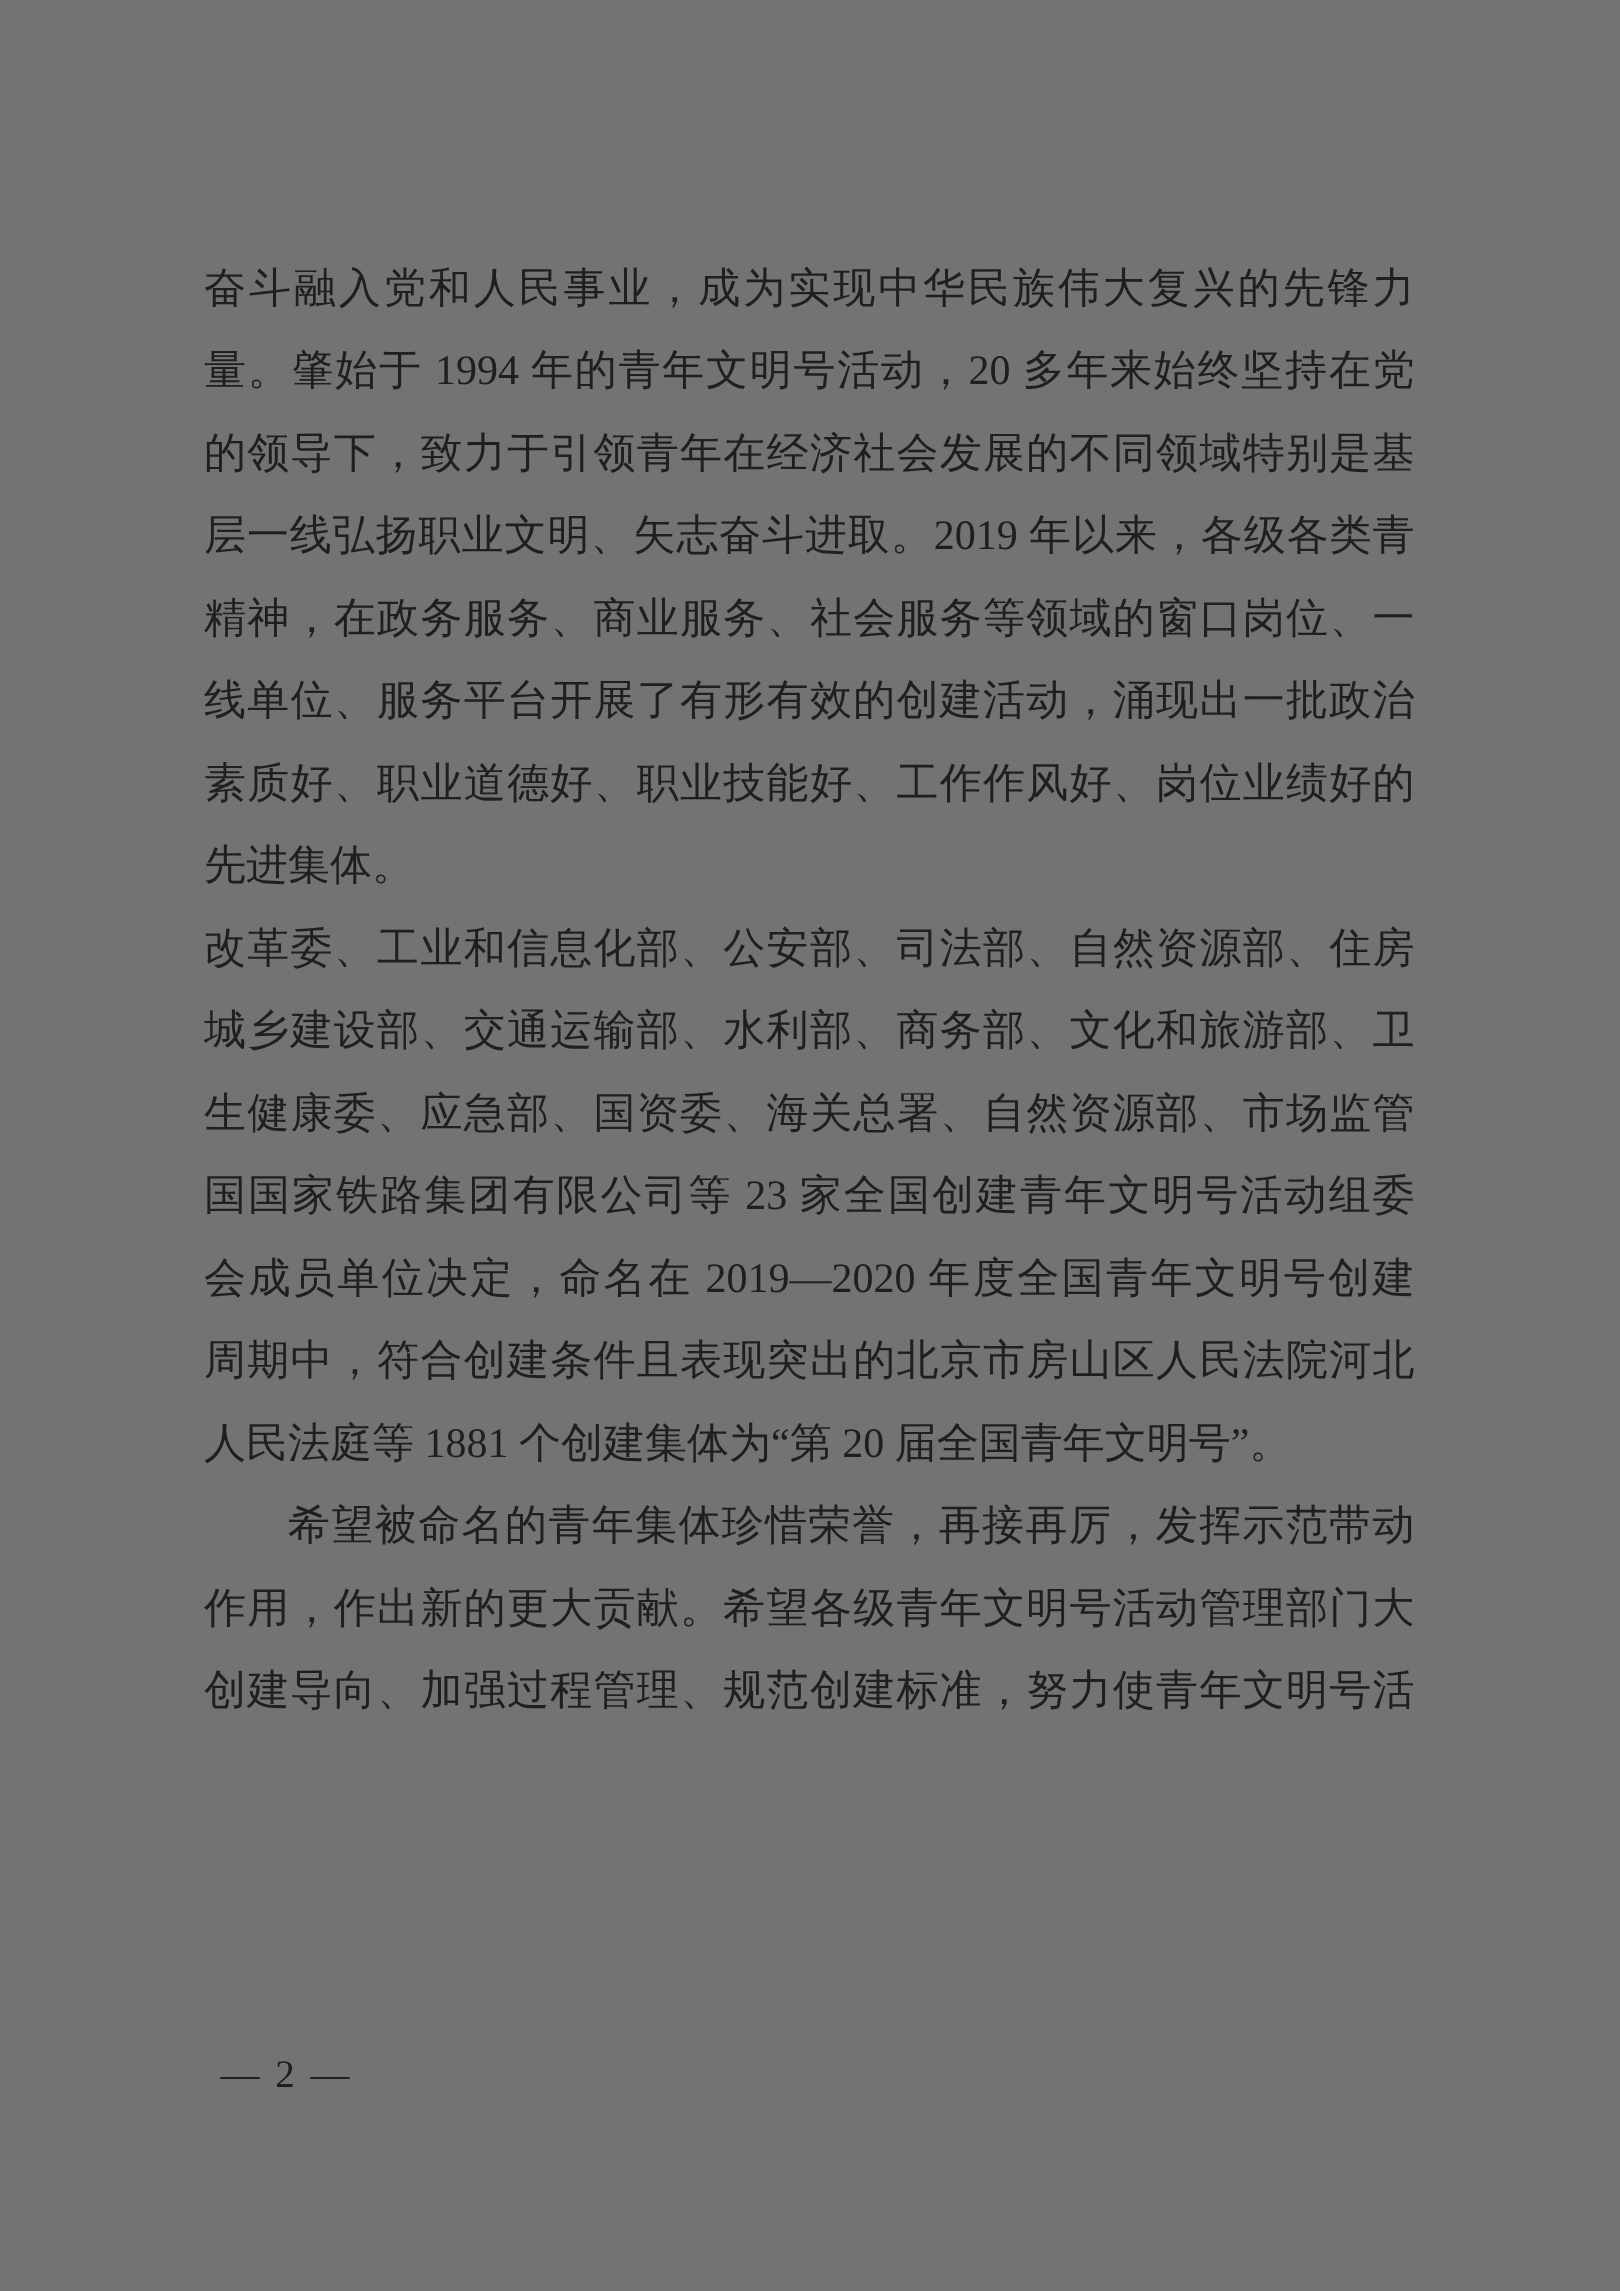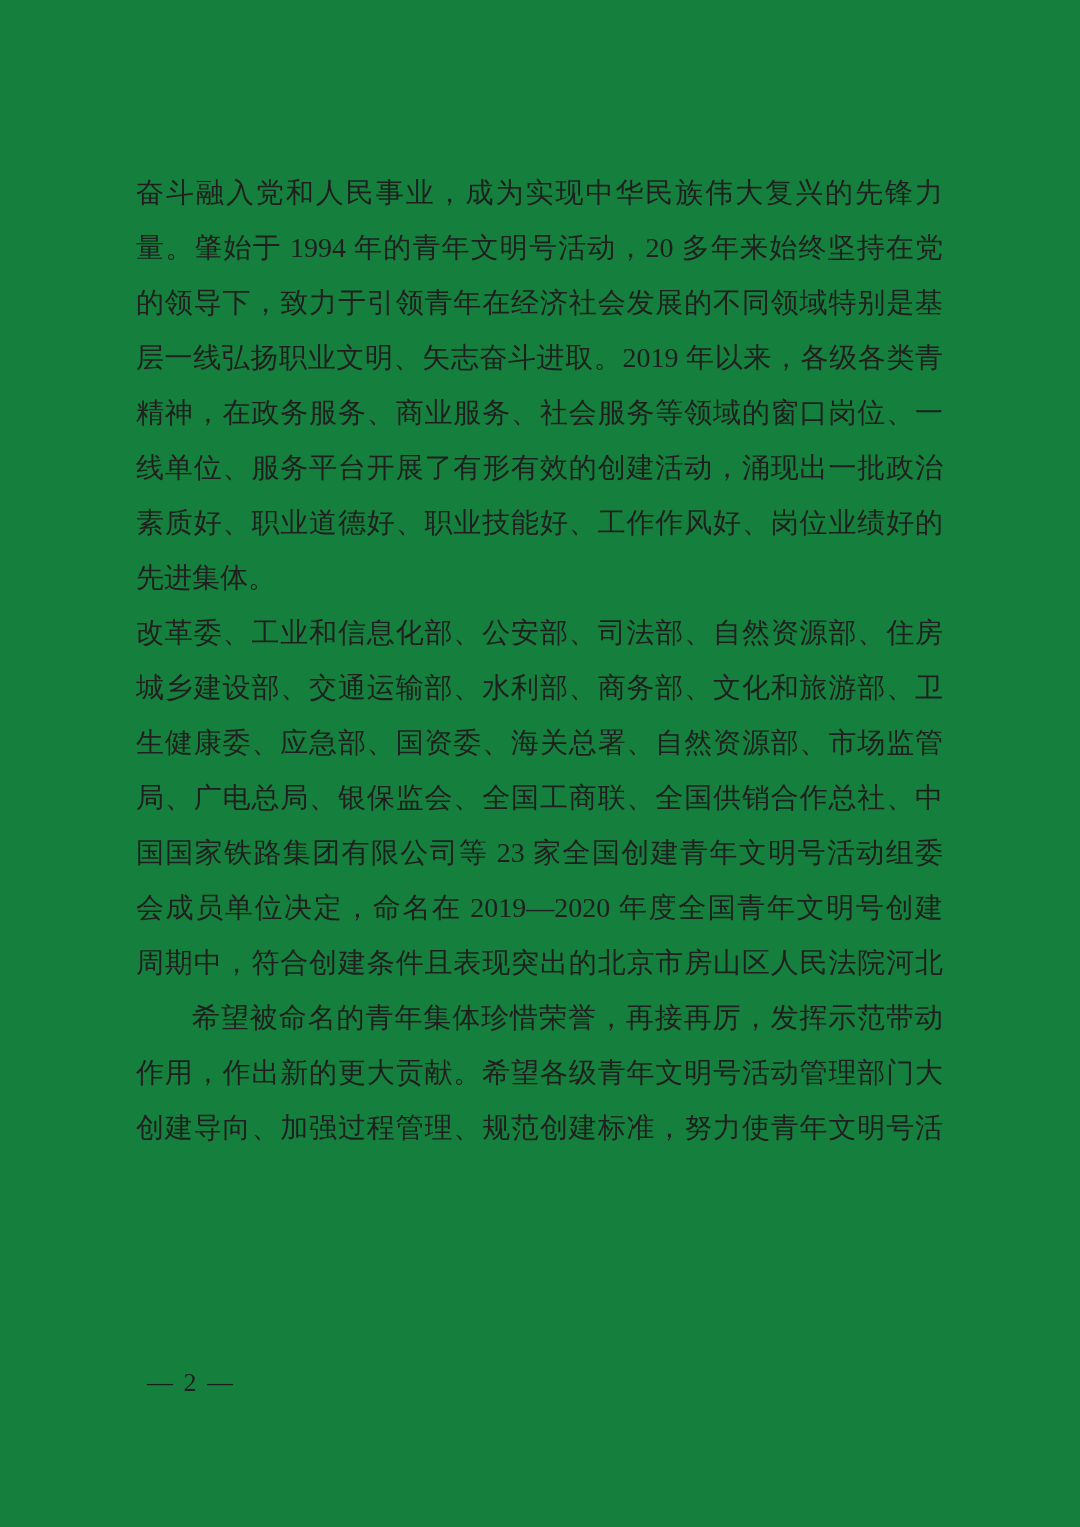--- a/index.html
+++ b/index.html
@@ -4,21 +4,21 @@
 <style>
   html, body {
     margin: 0;
     padding: 0;
     background: #ffffff;
   }
   .page {
     position: relative;
     width: 1080px;
     height: 1527px;
-    background: #15803d;
+    background: #737373;
     overflow: hidden;
     font-family: "Liberation Serif", "DejaVu Serif", serif;
     color: #1f1f1f;
   }
   .content {
     position: absolute;
     left: 136px;
     top: 165px;
     width: 807px;
   }
@@ -65,24 +65,24 @@
         <div class="line">层一线弘扬职业文明、矢志奋斗进取。2019 年以来，各级各类青</div>
         <div class="line">精神，在政务服务、商业服务、社会服务等领域的窗口岗位、一</div>
         <div class="line">线单位、服务平台开展了有形有效的创建活动，涌现出一批政治</div>
         <div class="line">素质好、职业道德好、职业技能好、工作作风好、岗位业绩好的</div>
         <div class="line no-justify">先进集体。</div>
       </div>
       <div class="paragraph">
         <div class="line">改革委、工业和信息化部、公安部、司法部、自然资源部、住房</div>
         <div class="line">城乡建设部、交通运输部、水利部、商务部、文化和旅游部、卫</div>
         <div class="line">生健康委、应急部、国资委、海关总署、自然资源部、市场监管总</div>
-        <div class="line">局、广电总局、银保监会、全国工商联、全国供销合作总社、中</div>
         <div class="line">国国家铁路集团有限公司等 23 家全国创建青年文明号活动组委</div>
         <div class="line">会成员单位决定，命名在 2019—2020 年度全国青年文明号创建</div>
         <div class="line">周期中，符合创建条件且表现突出的北京市房山区人民法院河北</div>
+        <div class="line no-justify">人民法庭等 1881 个创建集体为“第 20 届全国青年文明号”。</div>
       </div>
       <div class="paragraph">
         <div class="line indent">希望被命名的青年集体珍惜荣誉，再接再厉，发挥示范带动</div>
         <div class="line">作用，作出新的更大贡献。希望各级青年文明号活动管理部门大</div>
         <div class="line">创建导向、加强过程管理、规范创建标准，努力使青年文明号活</div>
       </div>
     </div>
   <div class="footer">— 2 —</div>
 </div>
 

